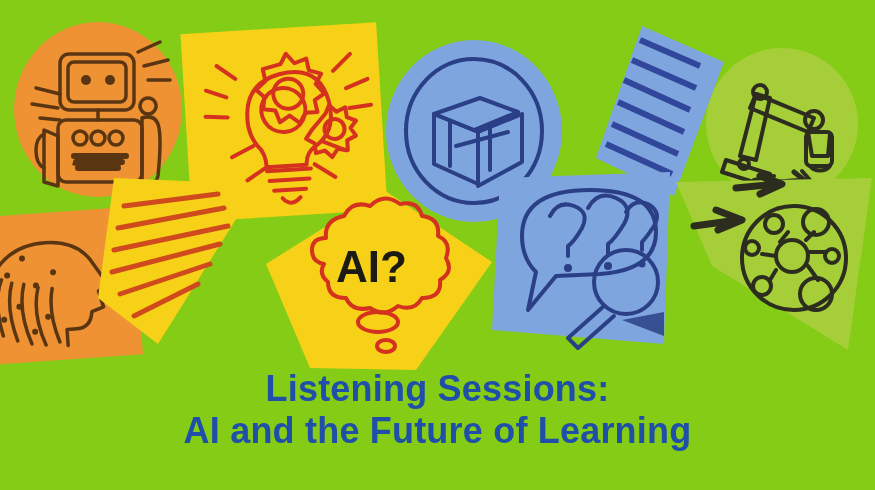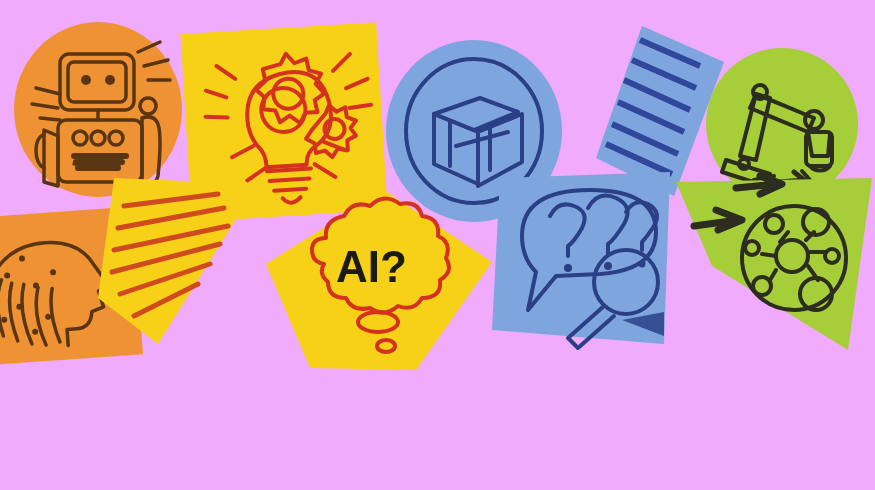--- a/index.html
+++ b/index.html
@@ -1,21 +1,21 @@
 <!DOCTYPE html>
 <html><head>
 <meta charset="utf-8">
 <style>
   html,body{margin:0;padding:0;}
   body{
     width:875px;height:490px;overflow:hidden;
     background:#dde5e9;
     font-family:"Liberation Sans",sans-serif;
   }
-  #stage{position:relative;width:875px;height:490px;background:#f0abfc;overflow:hidden;}
+  #stage{position:relative;width:875px;height:490px;background:#84cc16;overflow:hidden;}
 
   .shape{position:absolute;}
 
   
   .c-orange{background:#ef9234;}
   .c-yellow{background:#f7d117;}
   .c-blue{background:#7fa5de;}
   .c-green{background:#a6ce39;}
 
   .circle{border-radius:50%;}
@@ -212,14 +212,18 @@
         <circle cx="76" cy="70" r="7"></circle>
         <path d="M104 64 l8 -10 M130 62 l8 -8 M132 88 l10 14 M100 92 l-6 10 M86 76 l14 2 M150 74 l-18 0"></path>
       </g>
       <g class="ink-dark">
         <path d="M18 48 l44 -6 M40 32 l26 10 l-24 10" stroke-width="7"></path>
         <path d="M60 10 l40 -4 M84 -2 l22 8 l-22 10" stroke-width="7"></path>
       </g>
     </svg>
   </div>
 
+  <div id="title-block">
+    <span class="title-line">Listening Sessions:</span>
+    <span class="title-line">AI and the Future of Learning</span>
+  </div>
 
 </div>
 
 </body></html>

